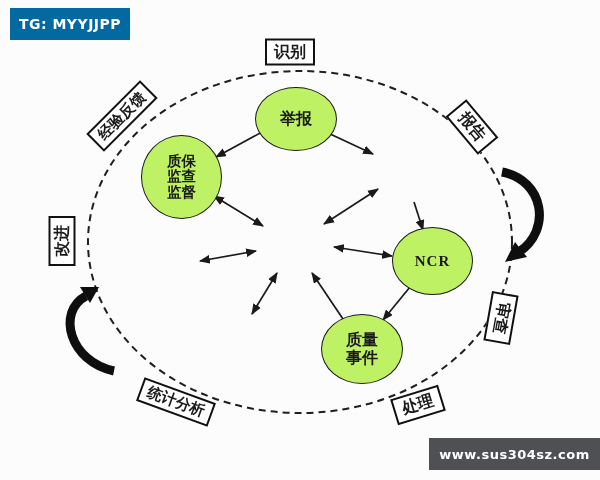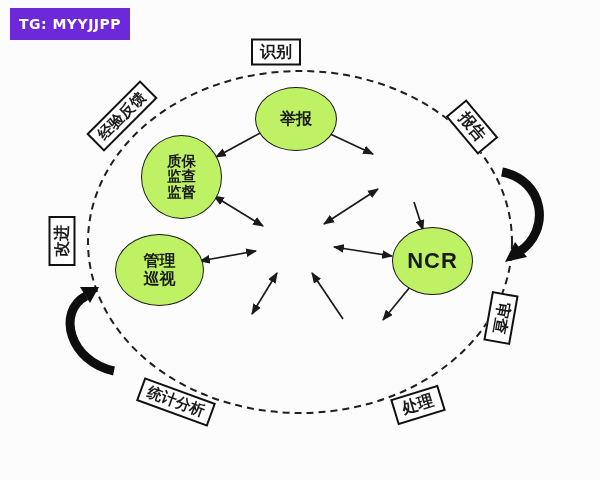--- a/index.html
+++ b/index.html
@@ -5,31 +5,31 @@
   html,body{margin:0;padding:0;}
   #canvas{
     position:relative;width:600px;height:480px;overflow:hidden;
     background:#fcfcfc;
     font-family:"DejaVu Sans","Liberation Sans",sans-serif;
     color:#1a1a1a;
   }
   svg.layer{position:absolute;left:0;top:0;}
   .badge{
     position:absolute;display:flex;align-items:center;justify-content:center;
-    background:#6d28d9;color:#fff;font-weight:bold;letter-spacing:.5px;
+    background:#0369a1;color:#fff;font-weight:bold;letter-spacing:.5px;
   }
   .badge.tl{left:10px;top:8px;width:120px;height:32px;font-size:14px;}
   .badge.br{left:429px;top:438px;width:171px;height:32px;font-size:13px;background:#4f5053;}
   .node{
     position:absolute;display:flex;flex-direction:column;align-items:center;justify-content:center;
     background:#bef264;border:1.6px solid #1a1a1a;border-radius:50%;
     font-weight:600;font-size:16px;line-height:1.12;text-align:center;
   }
   .node.small{font-size:14.5px;line-height:1.08;font-family:Liberation Serif, serif;}
-  .node.serif{font-family:Liberation Sans, sans-serif;font-size:22px;font-weight:600;letter-spacing:1px;}
+  .node.serif{font-family:Liberation Serif, serif;font-size:15px;font-weight:600;letter-spacing:1px;}
   .stage{
     position:absolute;background:#fff;border:2.5px solid #111;
     padding:1px 7px;font-weight:800;font-size:16px;white-space:nowrap;
     transform-origin:center center;
   }
   .stage.s15{font-size:15px;padding:1px 6px;}
 </style>
 </head>
 <body>
 
@@ -77,36 +77,37 @@
     <span>监查</span>
     <span>监督</span>
   </div>
 
 
 
   <div class="node serif" style="left:392px;top:227px;width:79px;height:66px;">
     <span>NCR</span>
   </div>
 
-  <div class="node" style="left:115px;top:234px;width:87px;height:70px;">
-    <span>管理</span>
-    <span>巡视</span>
+
+
+  <div class="node" style="left:321px;top:314px;width:80px;height:68px;">
+    <span>质量</span>
+    <span>事件</span>
   </div>
 
-
-
-  <div class="stage" style="left:276px;top:52px;transform:translate(-50%,-50%);">识别</div>
+  <div class="stage" style="left:290px;top:52px;transform:translate(-50%,-50%);">识别</div>
 
   <div class="stage s15" style="left:122px;top:116px;transform:translate(-50%,-50%) rotate(-45deg);">经验反馈</div>
 
   <div class="stage" style="left:472px;top:127px;transform:translate(-50%,-50%) rotate(50deg);">报告</div>
 
   <div class="stage" style="left:62px;top:241px;transform:translate(-50%,-50%) rotate(-90deg);">改进</div>
 
   <div class="stage" style="left:501px;top:318px;transform:translate(-50%,-50%) rotate(100deg);">审查</div>
 
   <div class="stage s15" style="left:176px;top:402px;transform:translate(-50%,-50%) rotate(20deg);">统计分析</div>
 
   <div class="stage" style="left:418px;top:405px;transform:translate(-50%,-50%) rotate(-17deg);">处理</div>
 
   <div class="badge tl">TG: MYYJJPP</div>
+  <div class="badge br">www.sus304sz.com</div>
 
 </div>
 
 </body></html>

